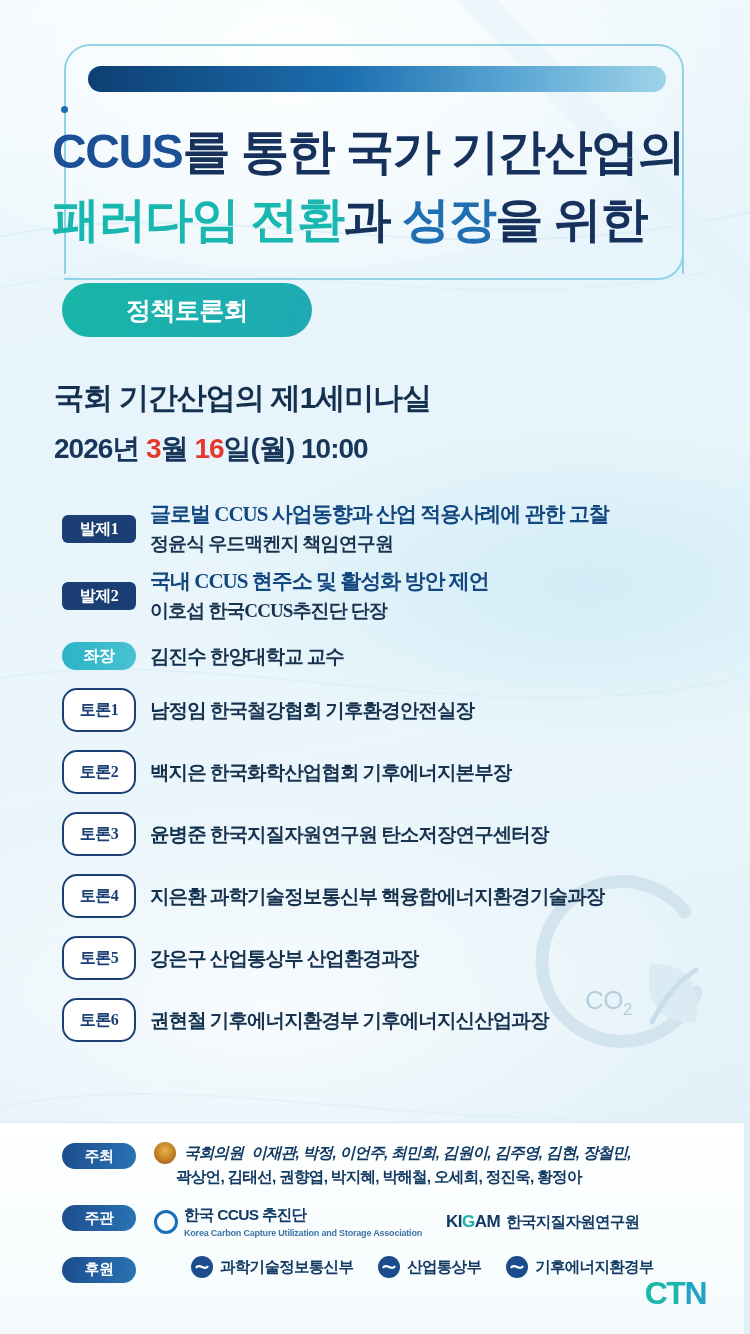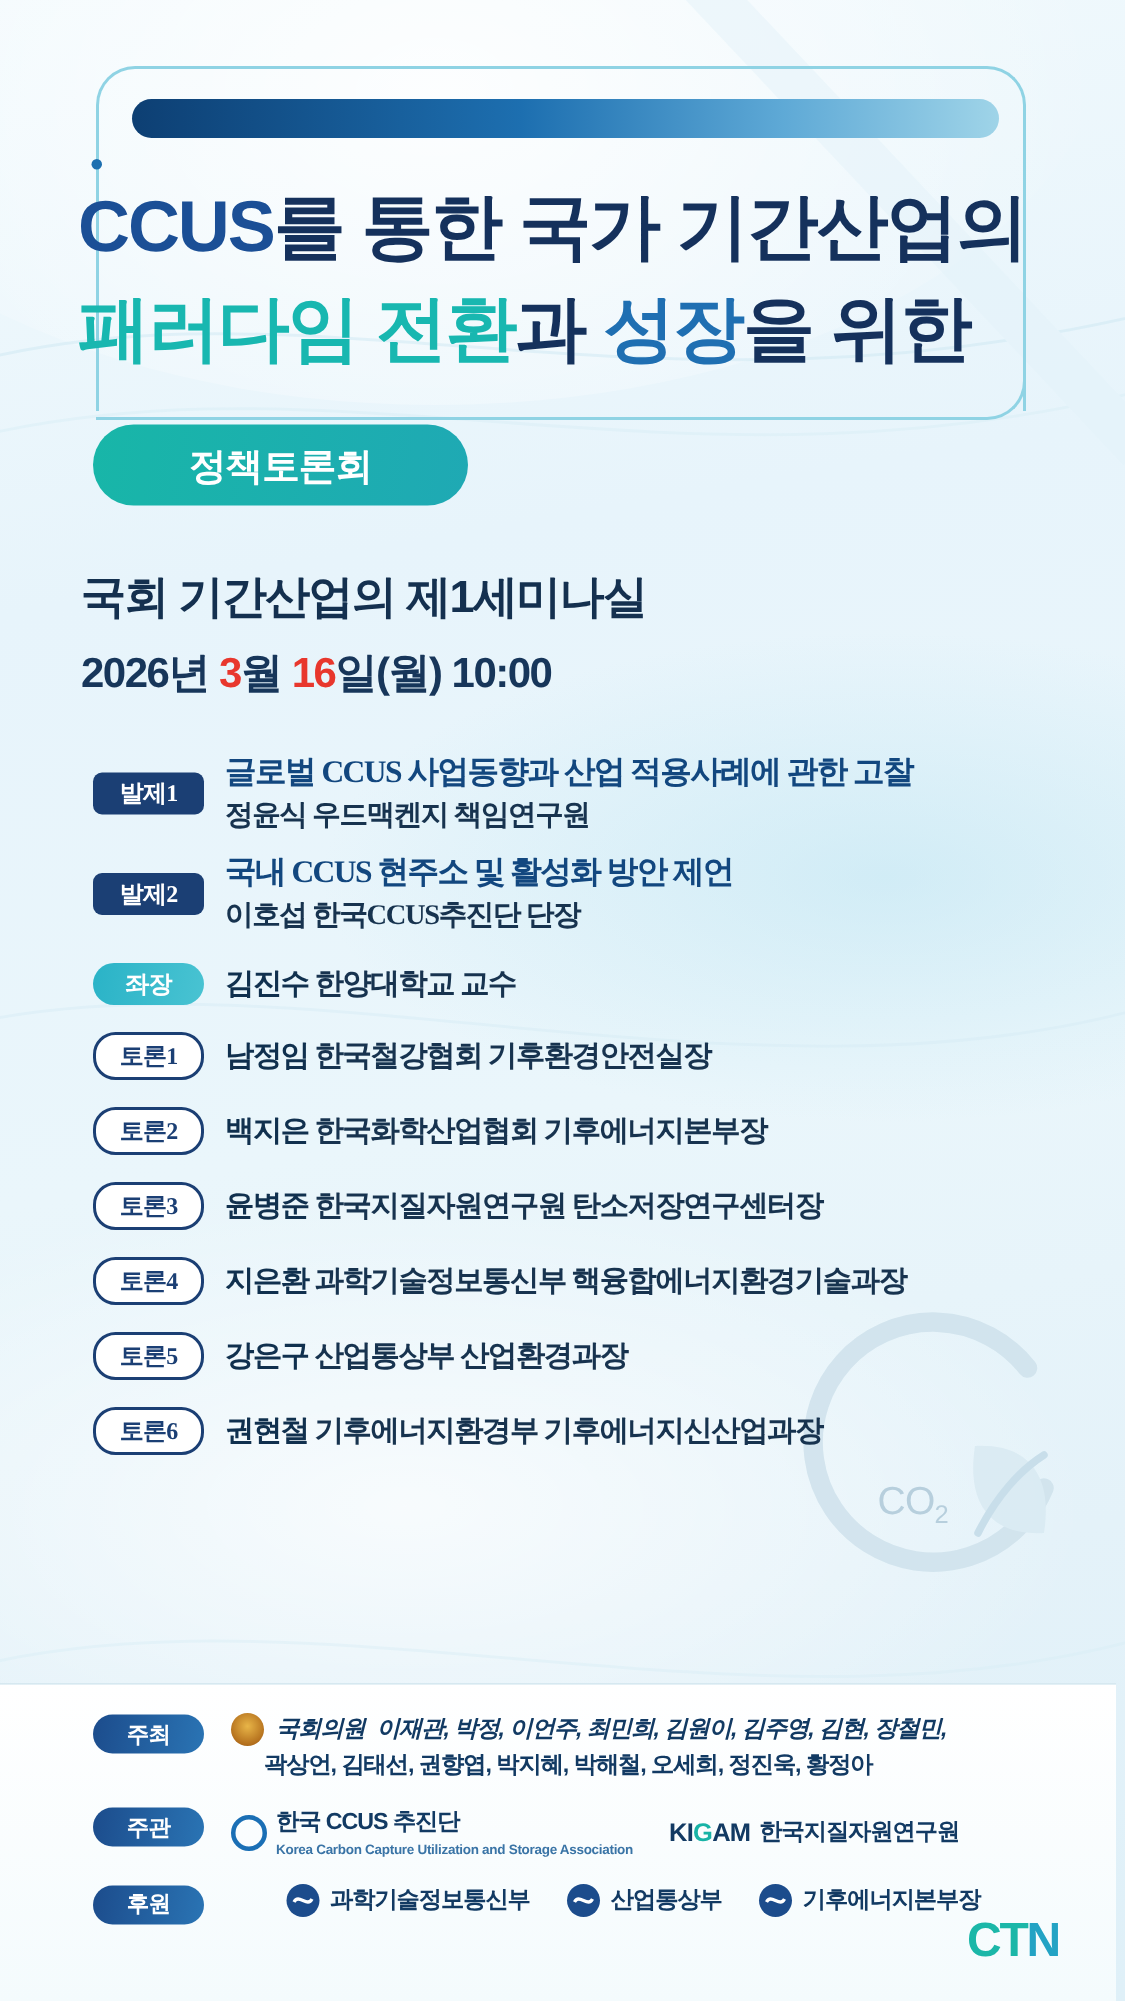--- a/index.html
+++ b/index.html
@@ -156,21 +156,21 @@
     color: #fff;
     letter-spacing: -0.5px;
     margin-top: 2px;
   }
   .tag.navy { background: #1b3f74; }
   .tag.round {
     border-radius: 15px;
     background: #fff;
     color: #1b3f74;
     border: 2px solid #1b3f74;
-    height: 32px;
+    height: 44px;
   }
   .tag.chair {
     border-radius: 15px;
     background: linear-gradient(100deg,#2ab3c7,#49c3d2);
     color: #fff;
     border: none;
   }
   .row-text {
     margin-left: 14px;
     padding-top: 1px;
@@ -461,21 +461,21 @@
               <circle cx="12" cy="12" r="11" fill="#1c4c8c"></circle>
               <path d="M6 13 C9 7, 15 17, 18 11" stroke="#fff" stroke-width="2.2" fill="none"></path>
             </svg>
             <span class="txt">산업통상부</span>
           </div>
           <div class="org-chip">
             <svg class="gov-mark" viewBox="0 0 24 24">
               <circle cx="12" cy="12" r="11" fill="#1c4c8c"></circle>
               <path d="M6 13 C9 7, 15 17, 18 11" stroke="#fff" stroke-width="2.2" fill="none"></path>
             </svg>
-            <span class="txt">기후에너지본부장</span>
+            <span class="txt">기후에너지환경부</span>
           </div>
         </div>
       </div>
     </div>
 
     <div class="ctn"><span>CT</span><span class="c2">N</span></div>
   </div>
 
 </div>
 

